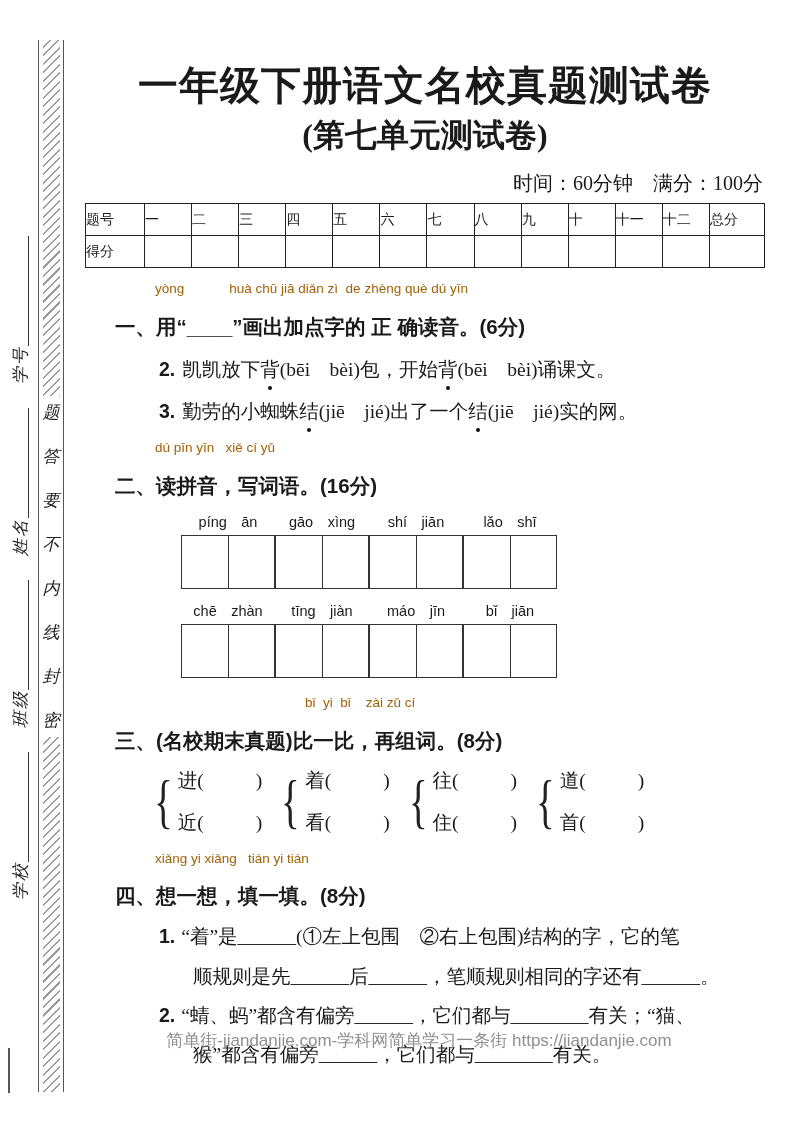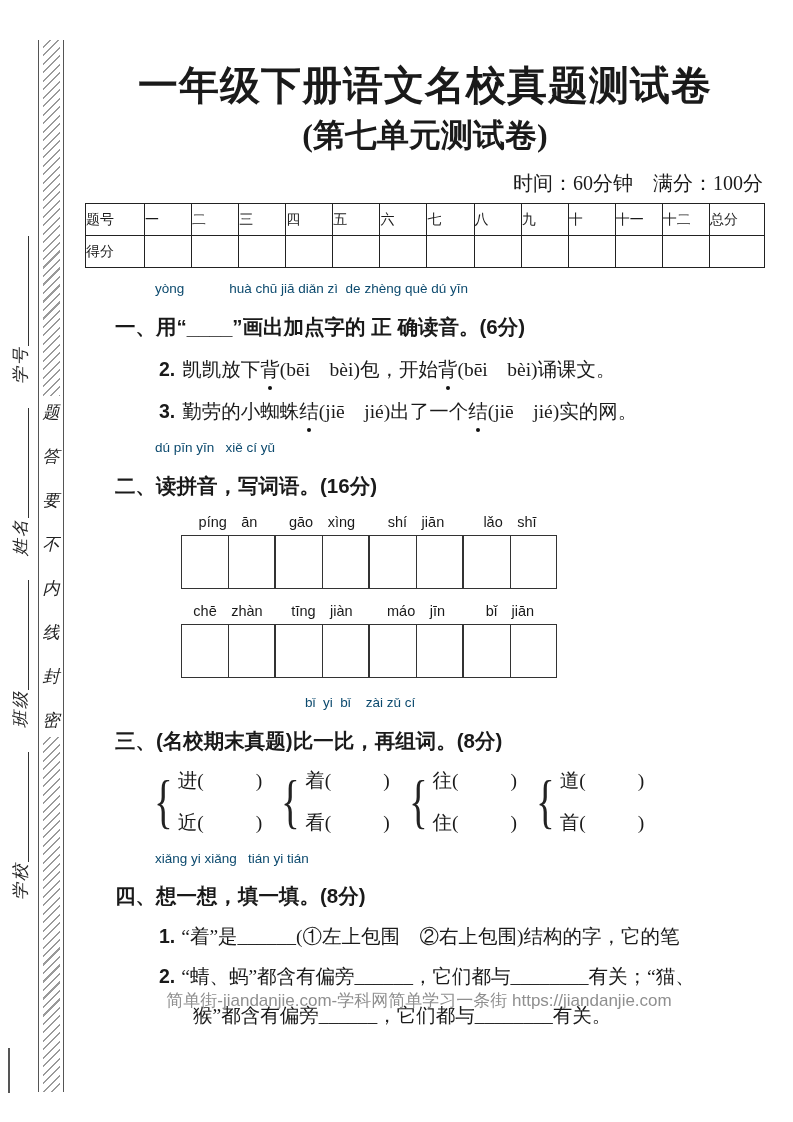--- a/index.html
+++ b/index.html
@@ -28,21 +28,21 @@
   .subtitle{margin:4px 0 0;font-size:32px;text-align:center;font-weight:bold;}
   .meta{margin-top:12px;font-size:20px;text-align:right;padding-right:2px;}
 
   table.score{width:100%;border-collapse:collapse;table-layout:fixed;margin-top:6px;}
   table.score td{border:1.6px solid #222;height:31px;font-size:14px;padding:0;}
   table.score td.first{width:58px;}
   table.score td.last{width:54px;}
 
   .section{margin-left:30px;}
   .pinyin{font-family:"Liberation Sans","DejaVu Sans",sans-serif;font-size:13.5px;
-          white-space:pre;line-height:1.1;color:#0c4a6e;}
+          white-space:pre;line-height:1.1;color:#a16207;}
   .sec-head{font-size:20.5px;font-weight:bold;margin-top:16px;
             font-family:"Liberation Sans","DejaVu Sans",sans-serif;}
   .s1{margin-top:14px;} .s1 .pinyin{margin-left:40px;}
   .s2{margin-top:16px;} .s2 .pinyin{margin-left:40px;}
   .s3{margin-top:18px;} .s3 .pinyin{margin-left:190px;}
   .s4{margin-top:16px;} .s4 .pinyin{margin-left:40px;}
 
   .item{margin:15px 0 0 44px;font-size:19.5px;}
   .item .num{font-weight:bold;margin-right:7px;font-family:"Liberation Sans",sans-serif;}
   .dot-char{position:relative;display:inline-block;}
@@ -257,20 +257,21 @@
           </div>
         </div>
     </div>
 
     <div class="section s4">
       <div class="pinyin">xiǎng yi xiǎng   tián yi tián</div>
       <div class="sec-head">四、想一想，填一填。(8分)</div>
       <div id="s4items">
           <div class="fill-item">
             <div class="fill-line"><span class="num">1.</span>“着”是______(①左上包围　②右上包围)结构的字，它的笔</div>
+            <div class="fill-line cont">顺规则是先______后______，笔顺规则相同的字还有______。</div>
           </div>
           <div class="fill-item">
             <div class="fill-line"><span class="num">2.</span>“蜻、蚂”都含有偏旁______，它们都与________有关；“猫、</div>
             <div class="fill-line cont">猴”都含有偏旁______，它们都与________有关。</div>
           </div>
         </div>
     </div>
 
     <div class="footer">
       <a href="#">简单街-jiandanjie.com-学科网简单学习一条街 https://jiandanjie.com</a>

